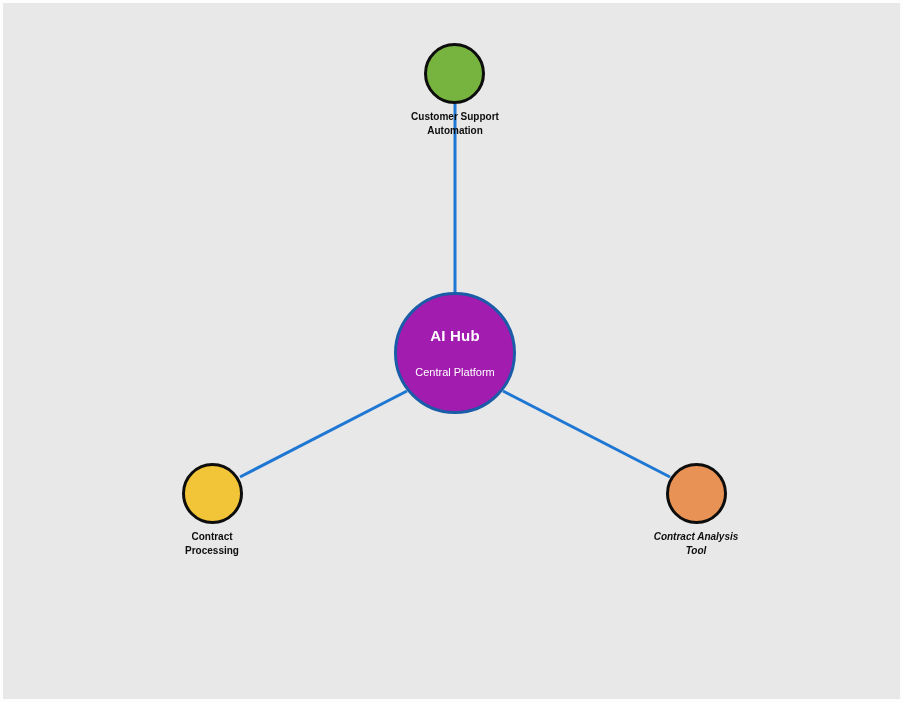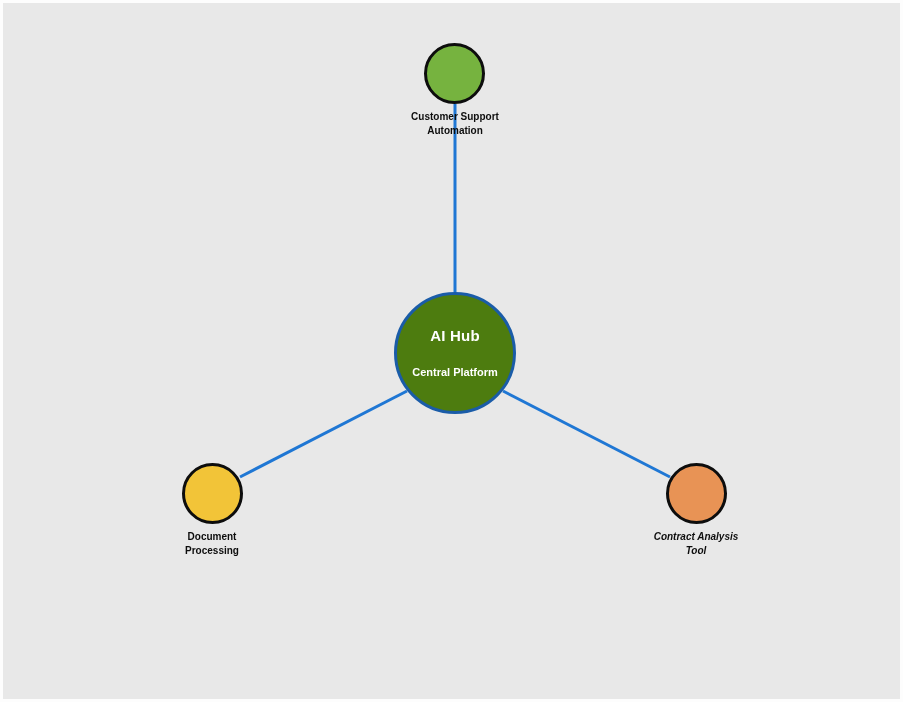--- a/index.html
+++ b/index.html
@@ -35,35 +35,35 @@
     display: flex;
     flex-direction: column;
     align-items: center;
     justify-content: center;
   }
   .node-hub {
     width: 122px;
     height: 122px;
     left: 391px;
     top: 289px;
-    background: #4d7c0f;
+    background: #a21caf;
     border: 3px solid #1a5ca8;
     z-index: 3;
   }
   .hub-title {
     color: #ffffff;
     font-size: 15px;
     font-weight: bold;
     line-height: 17px;
     letter-spacing: 0.2px;
   }
   .hub-subtitle {
     color: #ffffff;
     font-size: 11px;
-    font-weight: bold;
+    font-weight: normal;
     line-height: 14px;
     margin-top: 21px;
   }
   .node-spoke {
     width: 61px;
     height: 61px;
     border: 3px solid #0d0d0d;
     z-index: 3;
   }
   #node-customer-support {
@@ -117,21 +117,21 @@
     <line x1="452" y1="289" x2="452" y2="101" stroke="#1f77d4" stroke-width="3" stroke-linecap="butt"></line>
     <line x1="404" y1="388" x2="237" y2="474" stroke="#1f77d4" stroke-width="3" stroke-linecap="butt"></line>
     <line x1="500" y1="388" x2="667" y2="474" stroke="#1f77d4" stroke-width="3" stroke-linecap="butt"></line>
   </svg>
 
   <div class="node node-spoke" id="node-customer-support"></div>
   <div class="node-label" id="label-customer-support">Customer Support
 Automation</div>
 
   <div class="node node-spoke" id="node-document-processing"></div>
-  <div class="node-label" id="label-document-processing">Document
+  <div class="node-label" id="label-document-processing">Contract
 Processing</div>
 
   <div class="node node-spoke" id="node-contract-analysis"></div>
   <div class="node-label" id="label-contract-analysis">Contract Analysis
 Tool</div>
 
   <div class="node node-hub">
     <div class="hub-title">AI Hub</div>
     <div class="hub-subtitle">Central Platform</div>
   </div>

